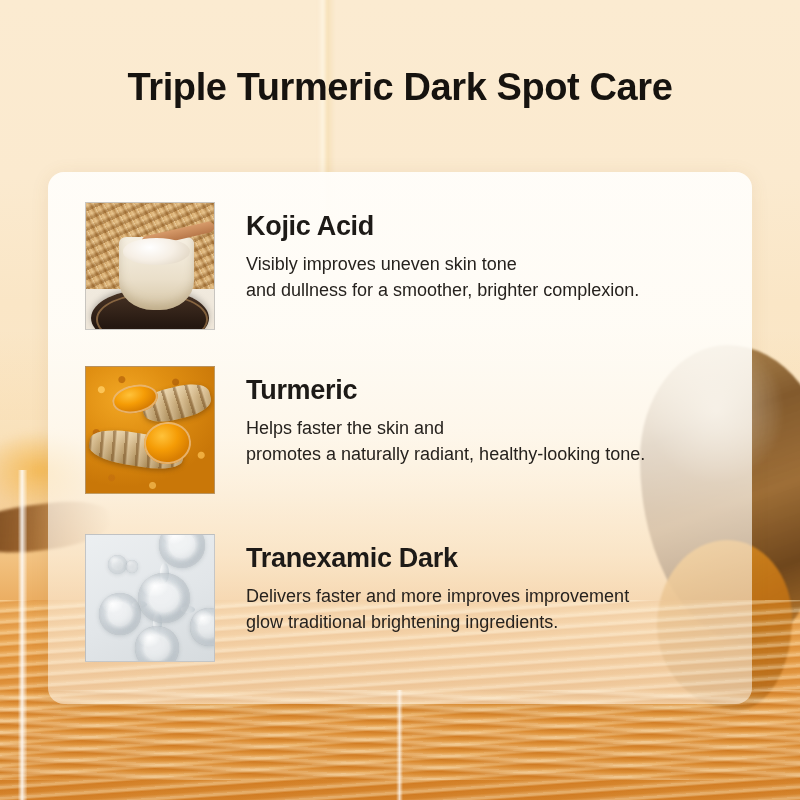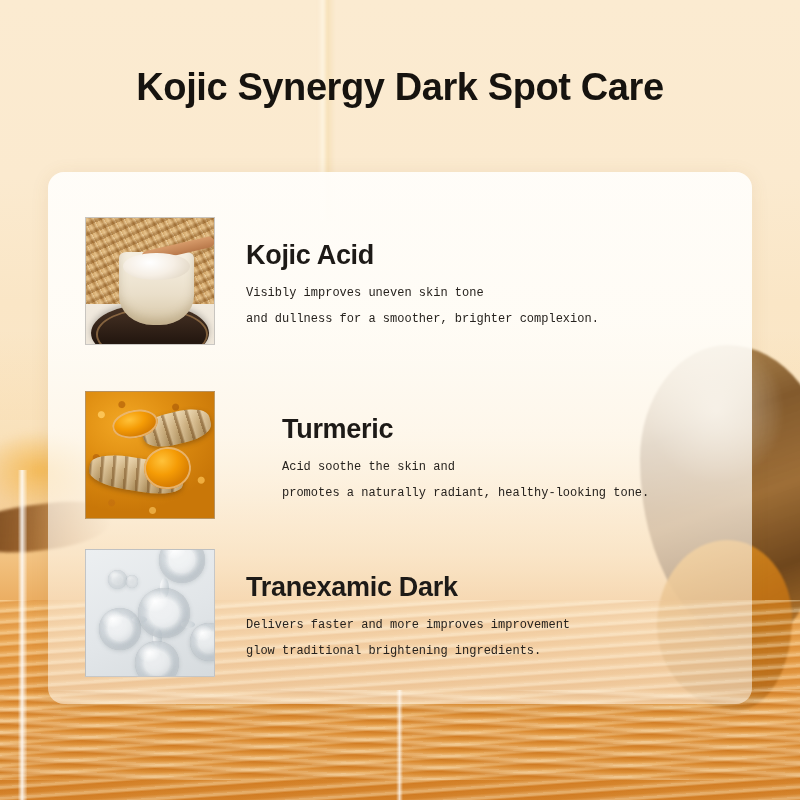--- a/index.html
+++ b/index.html
@@ -226,24 +226,24 @@
     box-shadow: 0 2px 18px rgba(150,105,45,0.10);
     overflow: hidden;
   }
 
   .card {
     position: absolute;
     left: 0;
     width: 100%;
     height: 168px;
     display: flex;
-    align-items: center;
+    align-items: flex-start;
   }
   .card-1 { top: 20px; }
-  .card-2 { top: 194px; gap: 36px; }
+  .card-2 { top: 184px; }
   .card-3 { top: 352px; }
 
   .thumb {
     position: relative;
     margin-left: 37px;
     margin-top: 10px;
     width: 130px;
     height: 128px;
     flex: 0 0 auto;
     overflow: hidden;
@@ -262,25 +262,25 @@
     line-height: 32px;
     font-weight: 700;
     letter-spacing: -0.3px;
     color: #1d1a17;
     margin: 0 0 9px 0;
     font-family: "Liberation Sans", sans-serif;
     white-space: nowrap;
   }
 
   .ing-desc {
-    font-size: 12px;
+    font-size: 18px;
     line-height: 26px;
     color: #26221e;
     margin: 0;
-    font-family: Liberation Mono, monospace;
+    font-family: Liberation Sans, sans-serif;
     white-space: nowrap;
   }
 
   
 
   
   .th-kojic {
     background:
       linear-gradient(180deg, #f4efe6 0%, #efe7da 100%);
   }
@@ -475,21 +475,21 @@
     <div class="bg-root-right"></div>
     <div class="bg-root-right2"></div>
     <div class="bg-striations"></div>
     <div class="bg-striations2"></div>
     <div class="bg-root-left"></div>
     <div class="bg-glass-left"></div>
     <div class="bg-glass-mid"></div>
     <div class="bg-drizzle"></div>
   </div>
 
-  <div class="title">Kojic Synergy Dark Spot Care</div>
+  <div class="title">Triple Turmeric Dark Spot Care</div>
 
   <div class="panel">
 
     <div class="card card-1">
       <div class="thumb th-kojic">
         <div class="kj-rice"></div>
         <div class="kj-tray"></div>
         <div class="kj-bowl"></div>
         <div class="kj-spoon"></div>
         <div class="kj-milk"></div>
@@ -504,21 +504,21 @@
     <div class="card card-2">
       <div class="thumb th-turmeric">
         <div class="tm-powder"></div>
         <div class="tm-root tm-root-a"></div>
         <div class="tm-root tm-root-b"></div>
         <div class="tm-cut tm-cut-a"></div>
         <div class="tm-cut tm-cut-b"></div>
       </div>
       <div class="card-text">
         <p class="ing-name">Turmeric</p>
-        <p class="ing-desc">Acid soothe the skin and</p>
+        <p class="ing-desc">Helps faster the skin and</p>
         <p class="ing-desc">promotes a naturally radiant, healthy-looking tone.</p>
       </div>
     </div>
 
     <div class="card card-3">
       <div class="thumb th-molecule">
         <div class="ml-bond ml-b1"></div>
         <div class="ml-bond ml-b2"></div>
         <div class="ml-bond ml-b3"></div>
         <div class="ml-bond ml-b4"></div>

